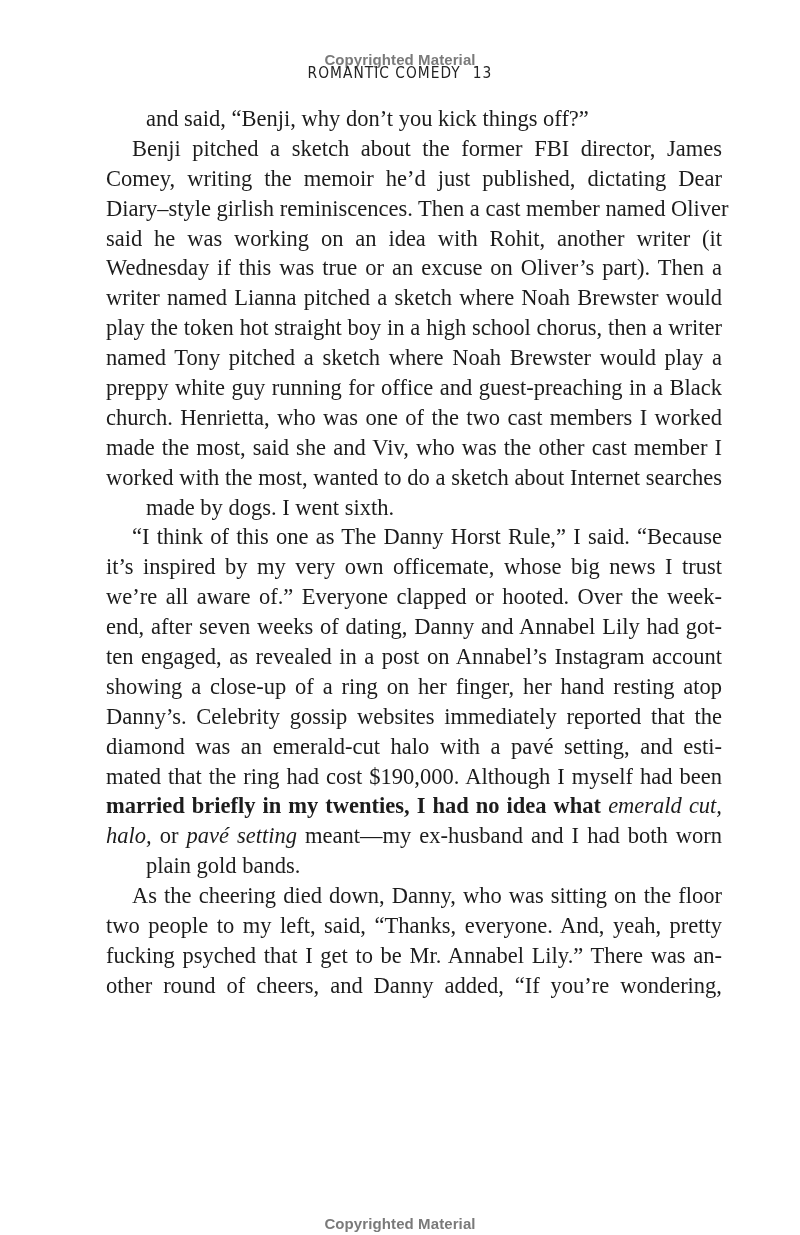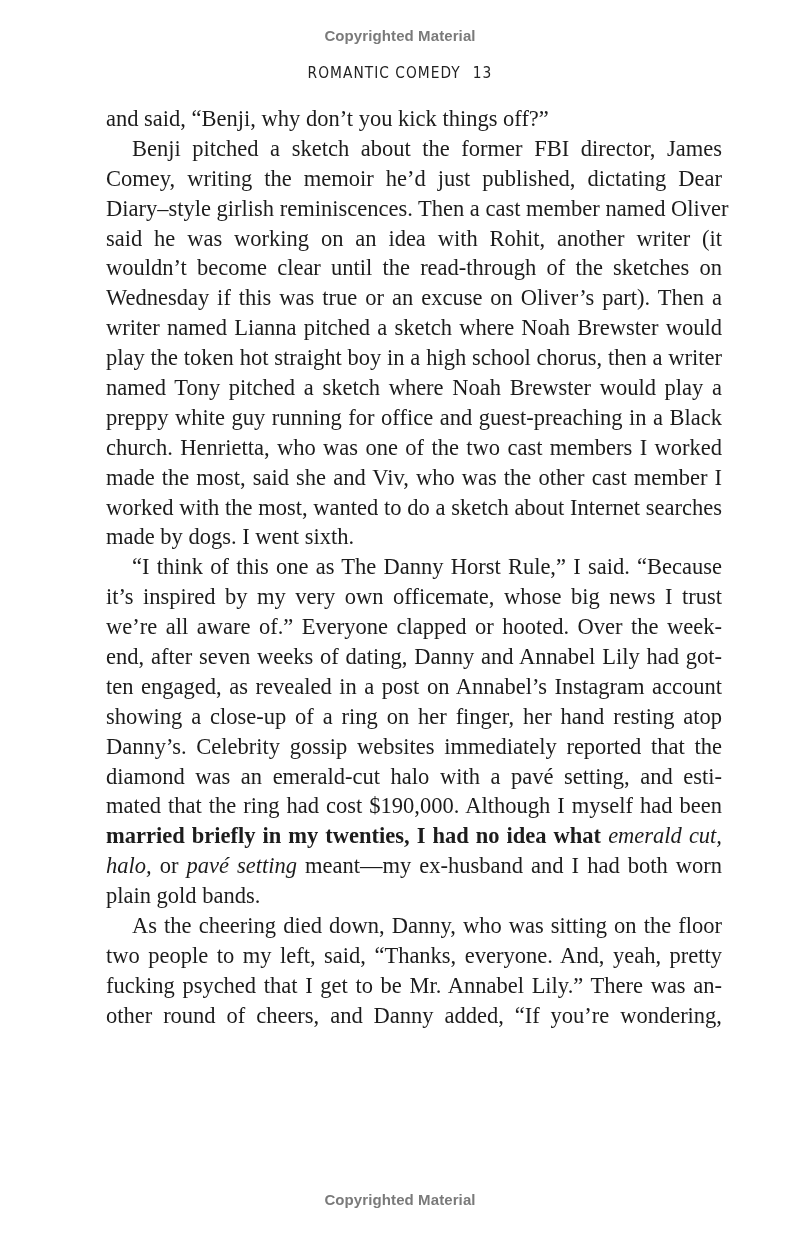--- a/index.html
+++ b/index.html
@@ -17,20 +17,21 @@
     .watermark {
       position: absolute;
       left: 0;
       width: 800px;
       text-align: center;
       font-family: "Liberation Sans", sans-serif;
       font-weight: bold;
       font-size: 15px;
       color: #7a7a7a;
       letter-spacing: 0.1px;
+      margin-top: 24px;
     }
     .watermark.top { top: 27px; }
     .watermark.bottom { top: 1191px; }
     .running-head {
       position: absolute;
       top: 63px;
       left: 0;
       width: 800px;
       text-align: center;
       font-family: "DejaVu Sans", sans-serif;
@@ -55,20 +56,21 @@
     }
     .line {
       display: block;
       height: 29.9px;
       white-space: nowrap;
       text-align: justify;
       text-align-last: justify;
     }
     .line.last {
       text-align-last: left;
+      margin-left: 40px;
     }
     .line.indent {
       padding-left: 26px;
     }
     .line em {
     }
   </style>
 </head>
 <body>
 
@@ -82,21 +84,20 @@
 
   <div>
     <span class="line last">and said, “Benji, why don’t you kick things off?”</span>
   </div>
 
   <div>
     <span class="line indent">Benji pitched a sketch about the former FBI director, James</span>
     <span class="line">Comey, writing the memoir he’d just published, dictating Dear</span>
     <span class="line">Diary–style girlish reminiscences. Then a cast member named Oliver</span>
     <span class="line">said he was working on an idea with Rohit, another writer (it</span>
-    <span class="line">wouldn’t become clear until the read-through of the sketches on</span>
     <span class="line">Wednesday if this was true or an excuse on Oliver’s part). Then a</span>
     <span class="line">writer named Lianna pitched a sketch where Noah Brewster would</span>
     <span class="line">play the token hot straight boy in a high school chorus, then a writer</span>
     <span class="line">named Tony pitched a sketch where Noah Brewster would play a</span>
     <span class="line">preppy white guy running for office and guest-preaching in a Black</span>
     <span class="line">church. Henrietta, who was one of the two cast members I worked</span>
     <span class="line">made the most, said she and Viv, who was the other cast member I</span>
     <span class="line">worked with the most, wanted to do a sketch about Internet searches</span>
     <span class="line last">made by dogs. I went sixth.</span>
   </div>

